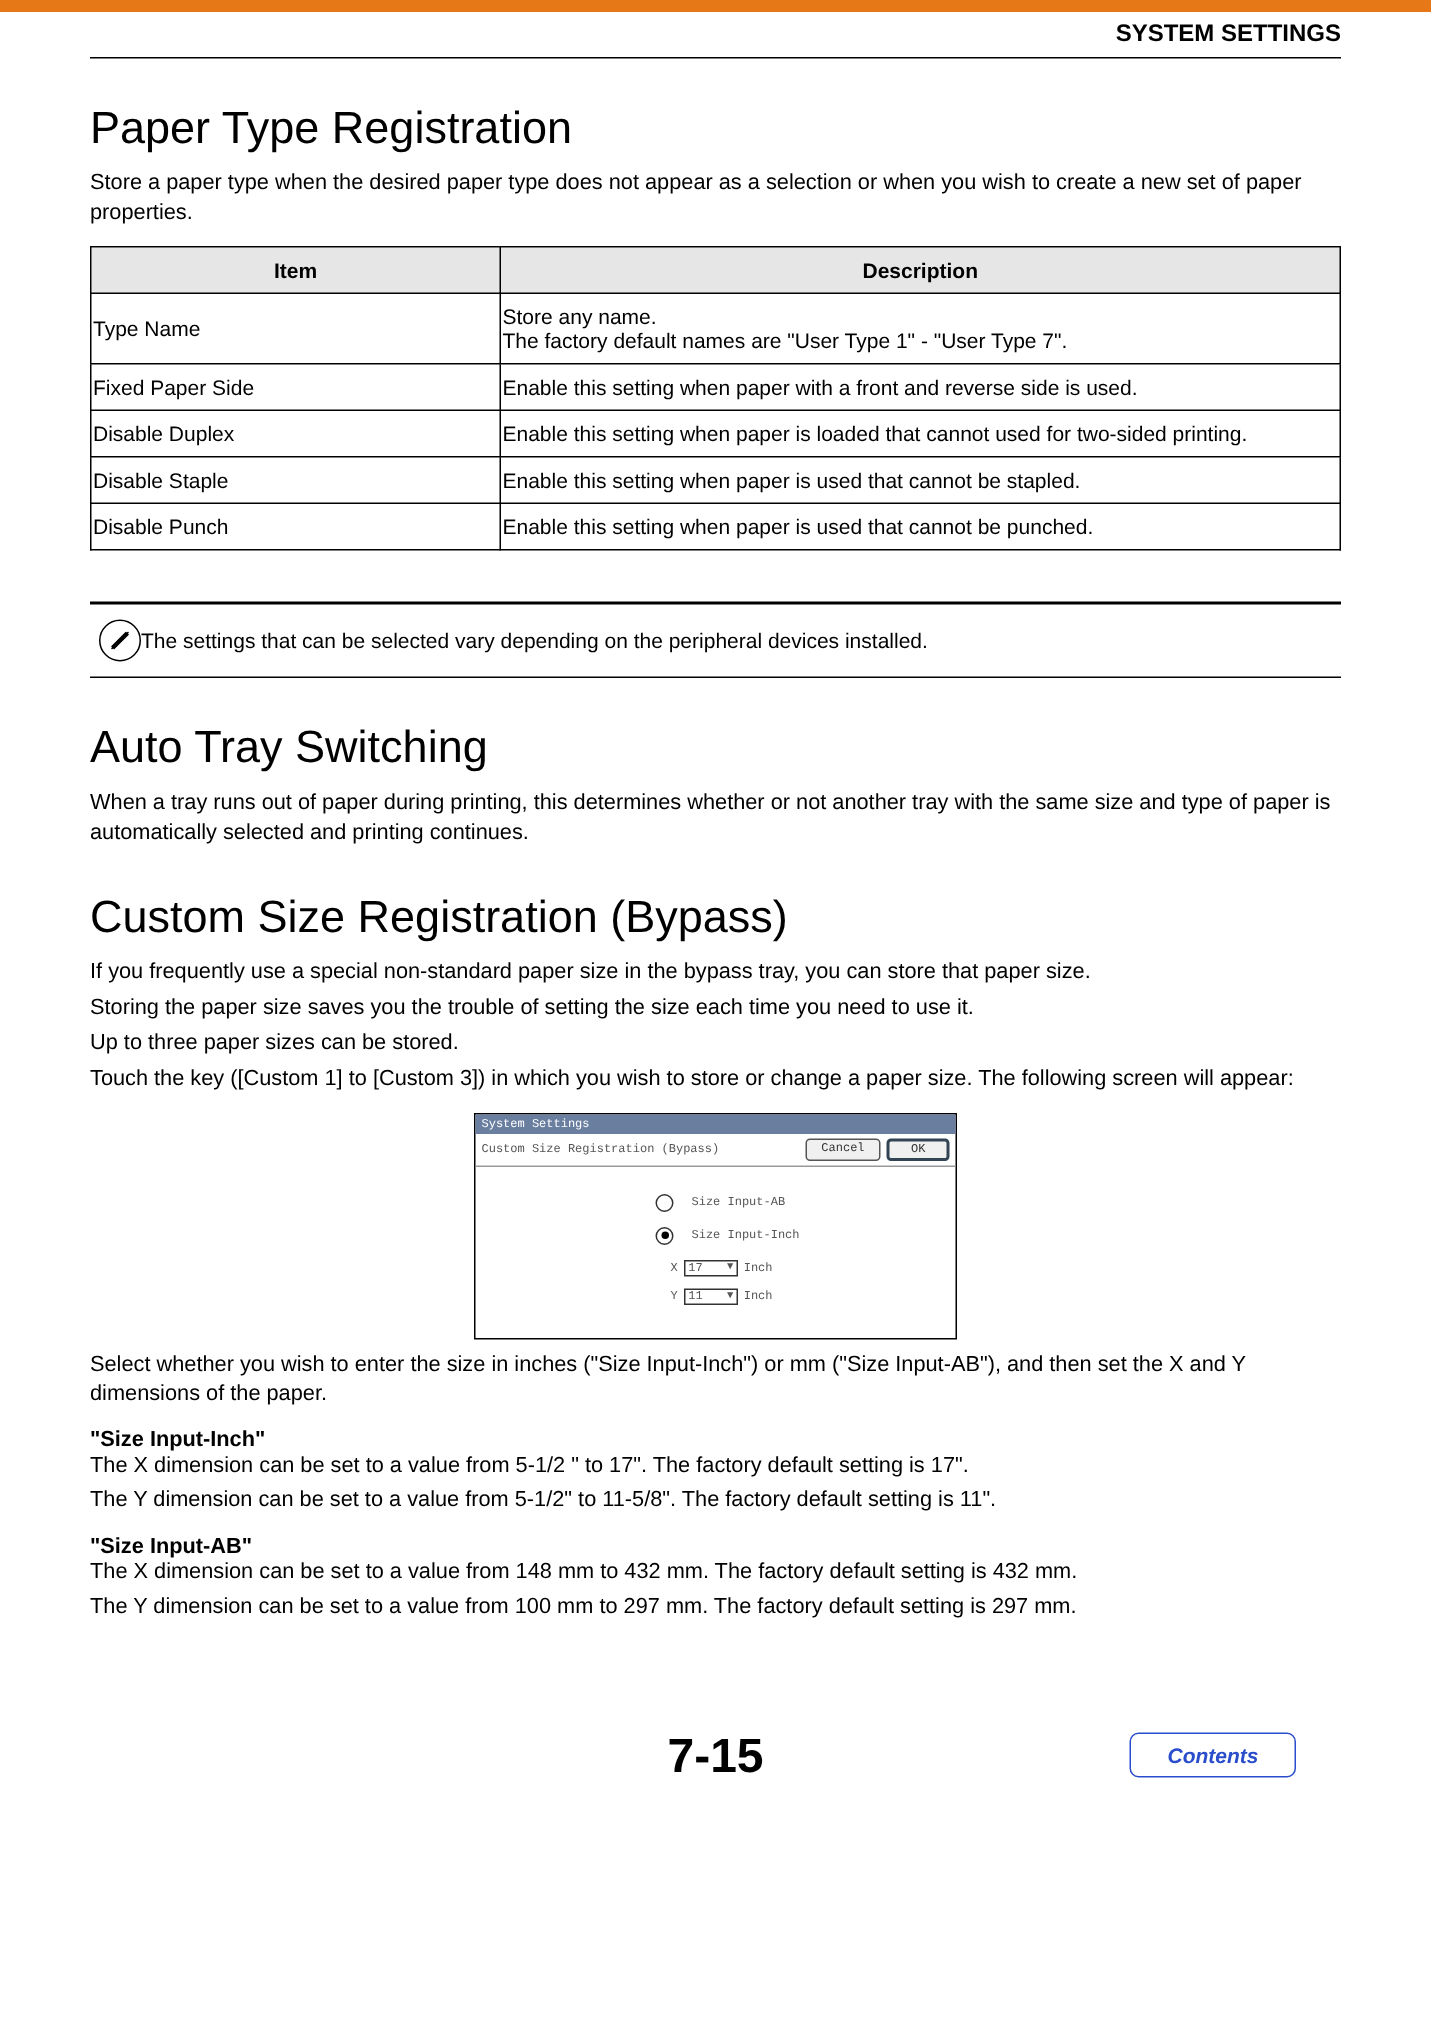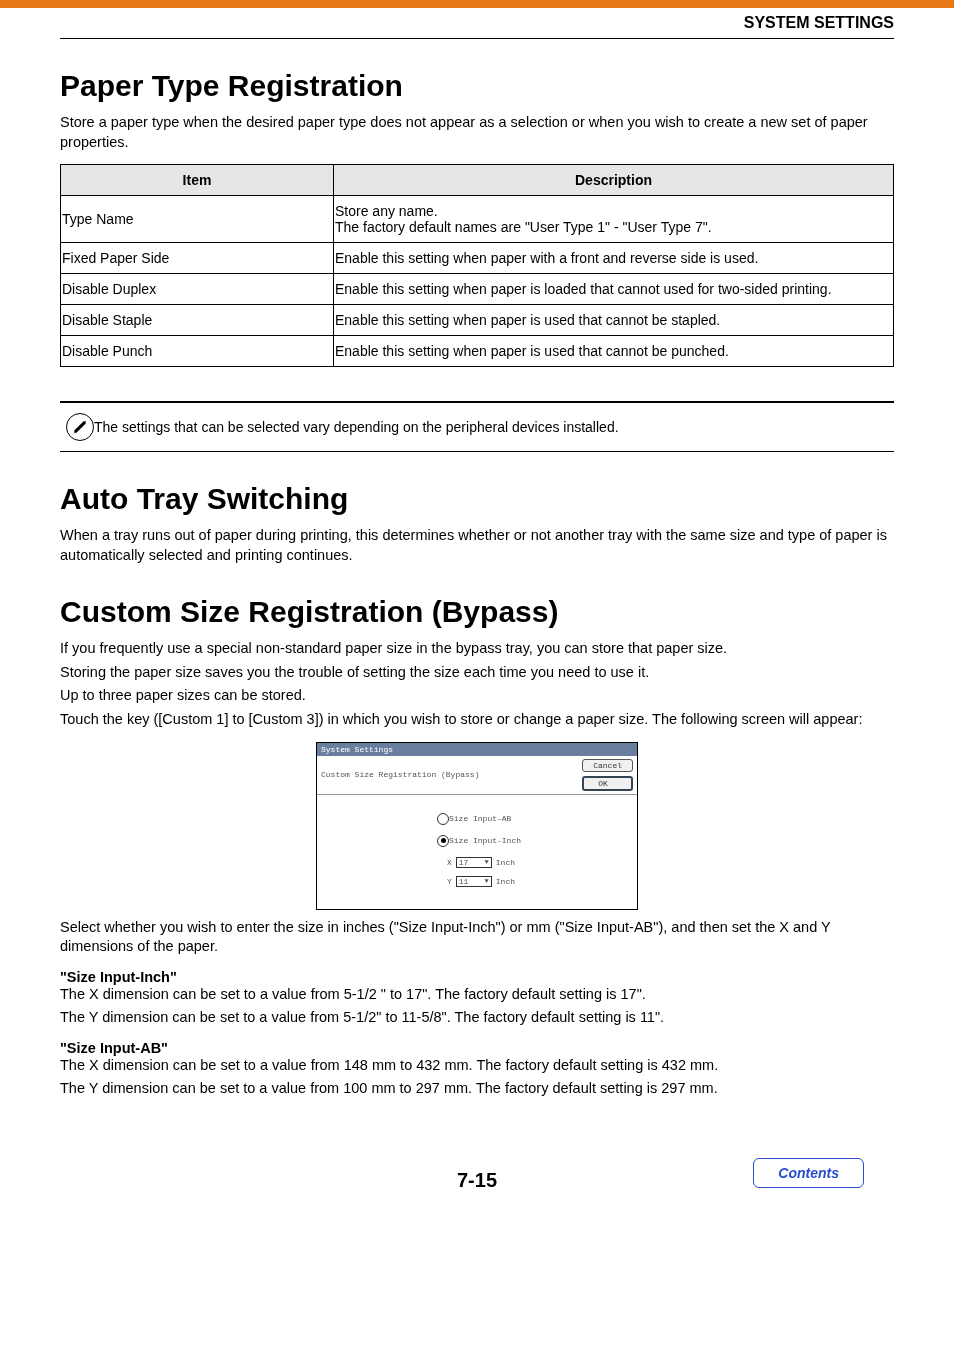--- a/index.html
+++ b/index.html
@@ -21,21 +21,21 @@
     font-weight: bold;
     font-size: 16px;
     padding-bottom: 6px;
     border-bottom: 1.5px solid #000;
   }
   .content {
     padding: 0 60px 0 60px;
   }
   h1 {
     font-size: 30px;
-    font-weight: bold;
+    font-weight: normal;
     margin: 30px 0 10px 0;
   }
   .body-text {
     font-size: 14.5px;
     line-height: 1.35;
     margin: 0 0 4px 0;
   }
   table.data {
     width: 100%;
     border-collapse: collapse;
@@ -117,21 +117,21 @@
   .ss-btn.primary {
     border: 2px solid #345;
     padding: 1px 14px;
   }
   .ss-body {
     padding: 18px 10px 22px 10px;
   }
   .ss-radio-row {
     display: flex;
     align-items: center;
-    gap: 0;
+    gap: 12px;
     margin-left: 110px;
     margin-bottom: 10px;
   }
   .ss-radio {
     width: 10px;
     height: 10px;
     border: 1px solid #333;
     border-radius: 50%;
     display: inline-flex;
     align-items: center;
@@ -164,21 +164,21 @@
   .ss-arrow {
     font-size: 7px;
   }
   .subhead {
     font-weight: bold;
     font-size: 14.5px;
     margin-top: 12px;
   }
   .page-num {
     text-align: center;
-    font-size: 20px;
+    font-size: 32px;
     font-weight: bold;
     margin-top: 70px;
   }
   .contents-btn {
     position: relative;
     margin-top: -34px;
     margin-right: 30px;
     float: right;
     border: 1.5px solid #2a4ecb;
     border-radius: 6px;
@@ -251,21 +251,21 @@
   <p class="body-text">If you frequently use a special non-standard paper size in the bypass tray, you can store that paper size.</p>
   <p class="body-text">Storing the paper size saves you the trouble of setting the size each time you need to use it.</p>
   <p class="body-text">Up to three paper sizes can be stored.</p>
   <p class="body-text">Touch the key ([Custom 1] to [Custom 3]) in which you wish to store or change a paper size. The following screen will appear:</p>
 
   <div class="screenshot-wrap">
     <div class="screenshot">
       <div class="ss-titlebar">System Settings</div>
       <div class="ss-subbar">
         <span>Custom Size Registration (Bypass)</span>
-        <span style="display:flex;gap:4px;flex-direction:column;">
+        <span style="display:flex;gap:4px;">
           <span class="ss-btn">Cancel</span>
           <span class="ss-btn primary">OK</span>
         </span>
       </div>
       <div class="ss-body">
         <div class="ss-radio-row">
           <span class="ss-radio"></span>
           <span>Size Input-AB</span>
         </div>
         <div class="ss-radio-row">

